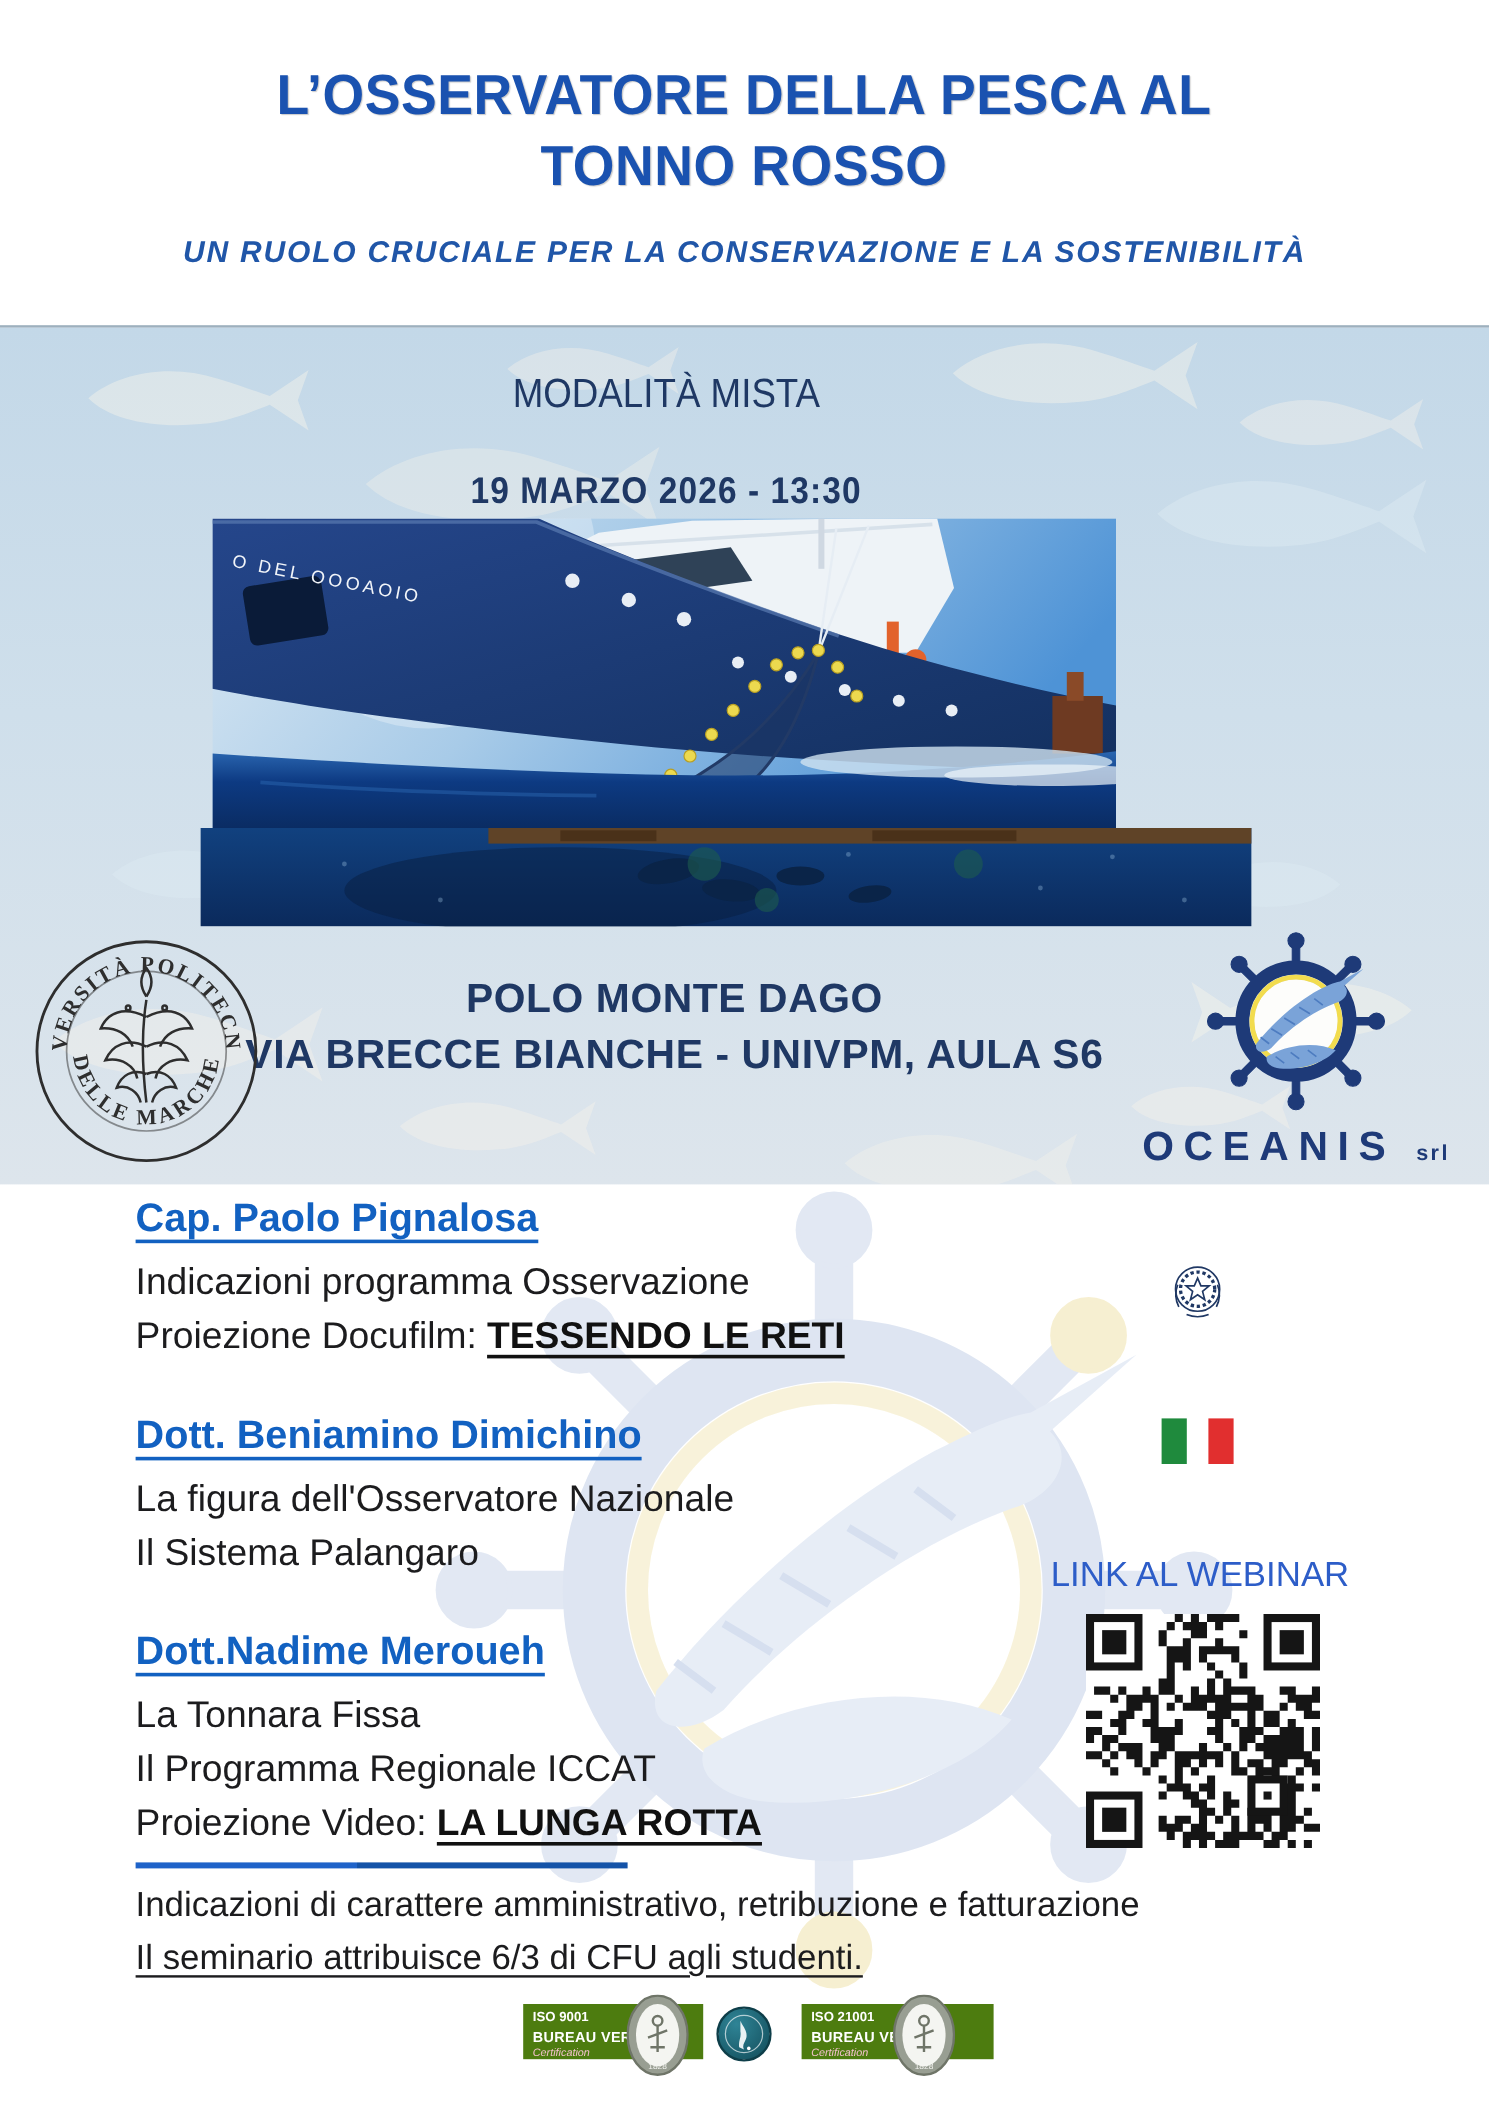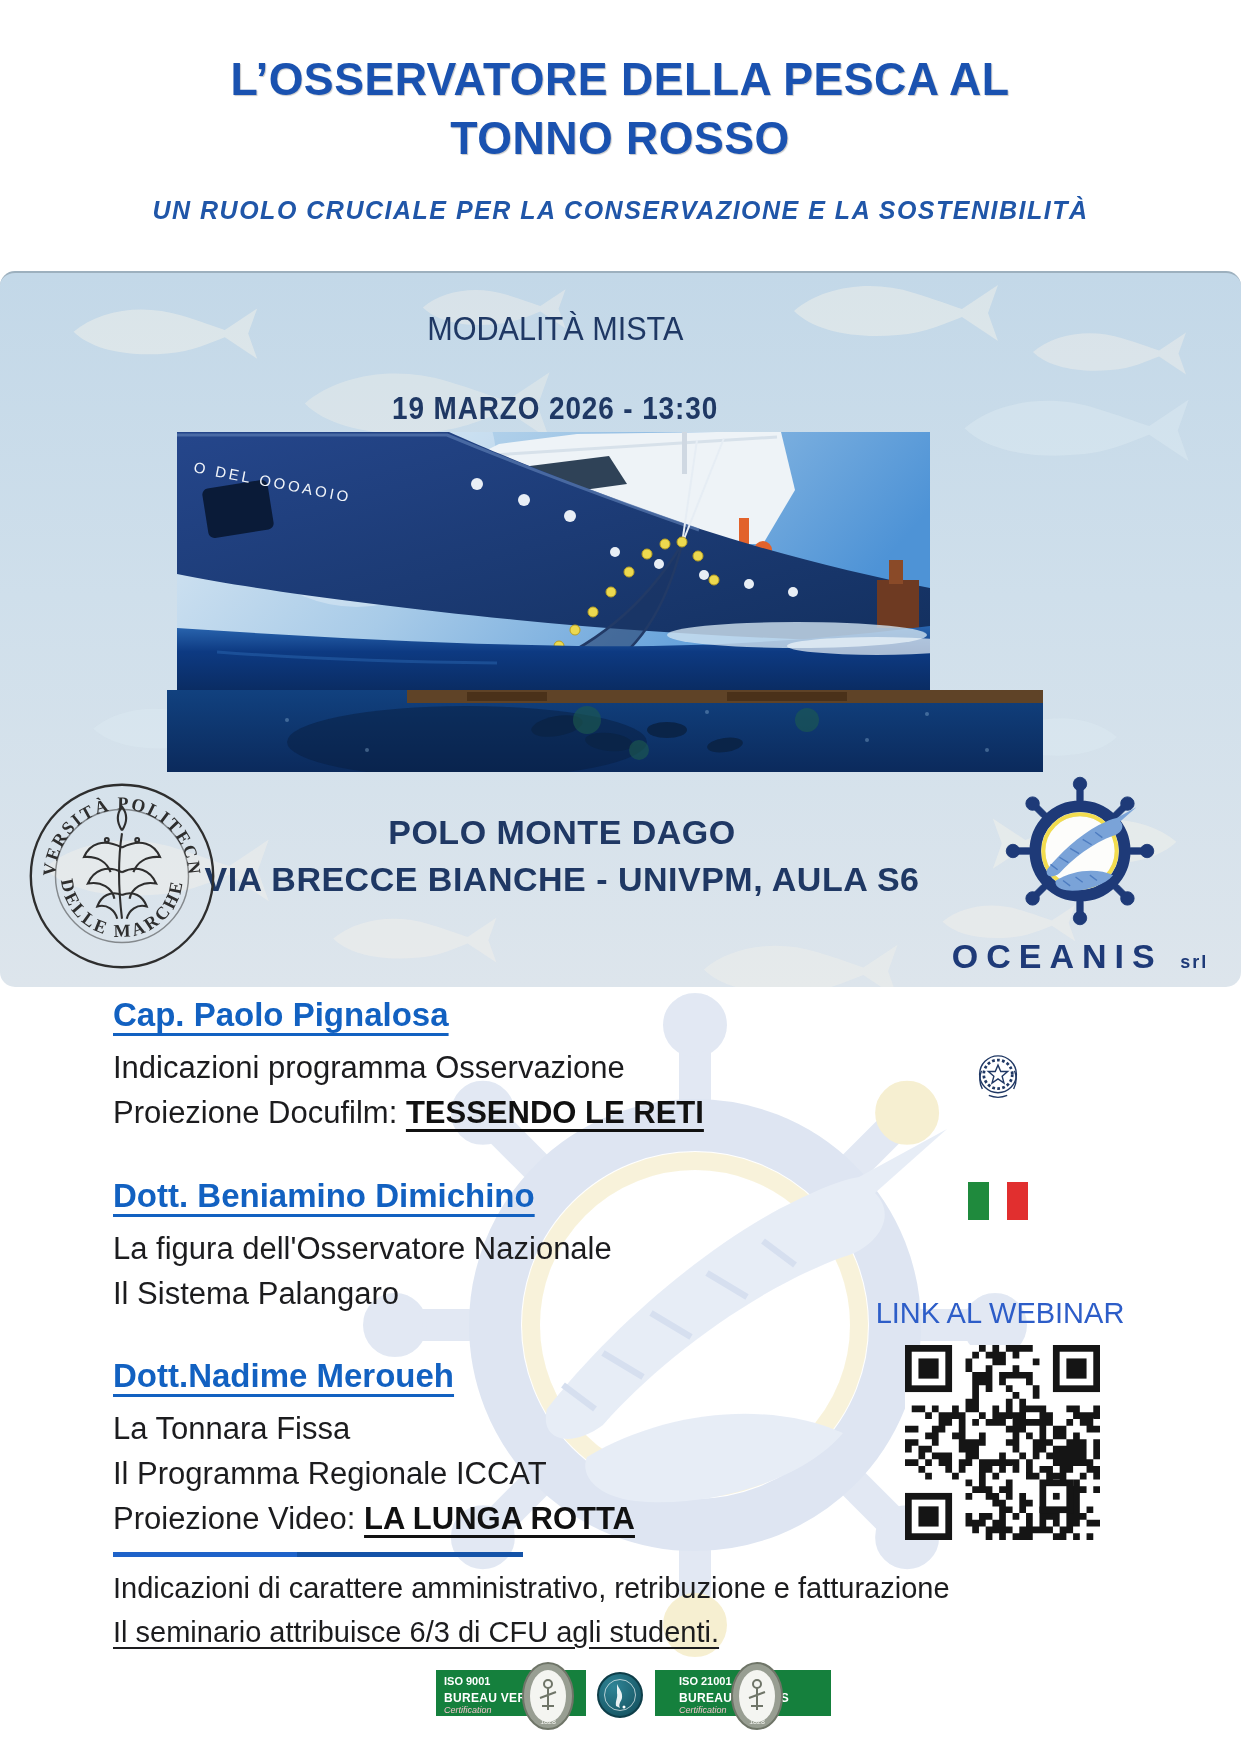--- a/index.html
+++ b/index.html
@@ -10,21 +10,21 @@
   .title{position:absolute;top:50px;left:0;width:100%;text-align:center;
          color:#1a52b0;font-size:47px;font-weight:800;line-height:1.25;}
   .title-inner{display:inline-block;transform:scaleX(.95);
          text-shadow:1px 1px 1px #c8c8c8;letter-spacing:.5px;}
   .subtitle{position:absolute;top:196px;left:0;width:100%;text-align:center;
          font-style:italic;font-weight:700;font-size:25px;letter-spacing:1.5px;color:#2056a8;}
 
   
   .banner{position:absolute;top:271px;left:0;width:1241px;height:714px;
          background:linear-gradient(180deg,#c3d8e8 0%,#cfdfeb 45%,#dde5ec 100%);
-         border-top:2px solid #9db0be;border-radius:15px;}
+         border-top:2px solid #9db0be;}
   .fishbg{position:absolute;inset:0;width:100%;height:100%;}
   .mode{position:absolute;top:36px;left:170px;width:770px;text-align:center;
          color:#1f3864;font-size:34px;font-weight:400;}
   .mode span{display:inline-block;transform:scaleX(.9);}
   .date{position:absolute;top:94px;left:170px;width:770px;text-align:center;
          color:#1f3864;font-size:31px;font-weight:700;margin-top:24px;}
   .date span{display:inline-block;transform:scaleX(.9);letter-spacing:1px;}
   .photo{position:absolute;left:177px;top:159px;width:753px;height:258px;display:block;}
   .uwstrip{position:absolute;left:167px;top:417px;width:876px;height:82px;display:block;}
   .venue1{position:absolute;top:540px;left:177px;width:770px;text-align:center;
@@ -64,23 +64,23 @@
   .sep{position:absolute;left:113px;top:1552px;width:410px;height:5px;
          background:linear-gradient(90deg,#1f63c9 0 45%,#1453a8 45%);}
   .admin-note{position:absolute;left:113px;top:1568px;width:1000px;
          font-size:29px;color:#1c1c1e;line-height:40px;}
   .cfu-note{position:absolute;left:113px;top:1612px;width:1000px;
          font-size:29px;color:#1c1c1e;line-height:40px;
          text-decoration:underline;text-decoration-thickness:2px;text-underline-offset:5px;}
 
   
   .certs{position:absolute;left:436px;top:1666px;display:flex;align-items:flex-start;height:80px;}
-  .bv-badge{position:relative;background:#15803d;height:46px;margin-top:4px;}
+  .bv-badge{position:relative;background:#4d7c0f;height:46px;margin-top:4px;}
   .bv-badge.b1{width:150px;margin-right:11px;}
-  .bv-badge.b2{width:160px;margin-left:12px;padding-left:16px;}
+  .bv-badge.b2{width:160px;margin-left:25px;}
   .bv-text{padding:5px 0 0 8px;color:#fff;}
   .bv-iso{font-size:11px;font-weight:700;margin-bottom:4px;}
   .bv-org{font-size:12px;font-weight:700;letter-spacing:.3px;}
   .bv-sub{font-size:9px;color:#f3c2cc;font-style:italic;}
   .bv-seal{position:absolute;top:-8px;width:52px;height:68px;}
   .b1 .bv-seal{left:86px;} .b2 .bv-seal{left:76px;}
   .accredia{position:relative;width:42px;height:42px;margin-top:6px;border-radius:50%;
          background:radial-gradient(circle at 35% 30%,#2f8496,#114b58);border:2px solid #0e3e49;}
   .accredia::after{content:'';position:absolute;inset:5px;border:1px solid rgba(255,255,255,.65);border-radius:50%;}
   .accredia svg{position:absolute;inset:0;}

